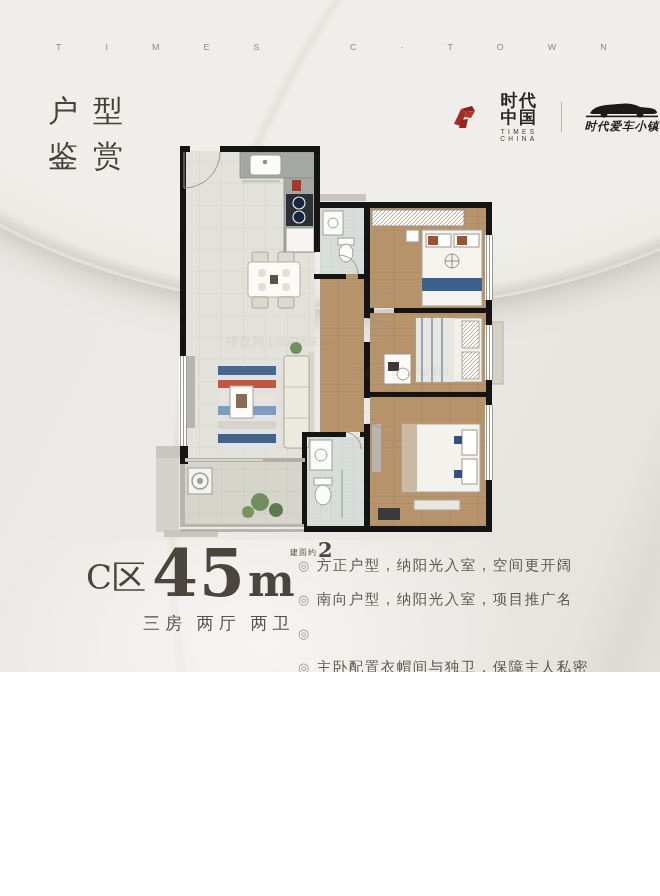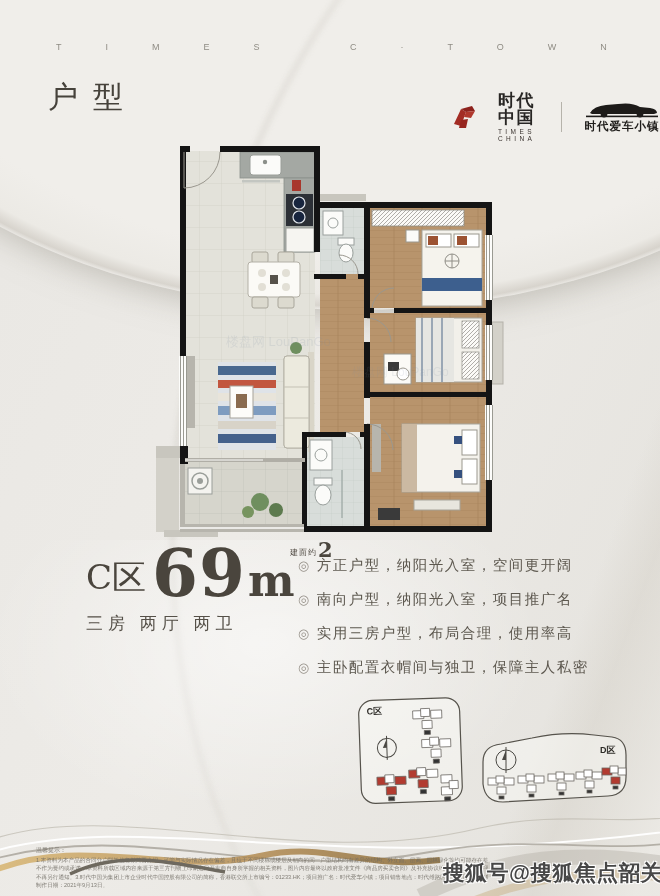--- a/index.html
+++ b/index.html
@@ -1,41 +1,41 @@
 <!DOCTYPE html>
 <html><head>
 <meta charset="utf-8">
 <style>
   html,body{margin:0;padding:0;}
   body{font-family:"Liberation Sans",sans-serif;}
-  .page{position:relative;width:660px;height:896px;overflow:hidden;
-    background:linear-gradient(115deg,#e9e7e3 0%,#edebe7 45%,#e4e2dd 100%);}
+  .page{position:relative;width:660px;height:672px;overflow:hidden;
+    background:linear-gradient(115deg,#e9e7e3 0%,#edebe7 45%,#e4e2dd 100%);text-align:right;}
   
   .bg-arc1{position:absolute;left:-220px;top:-470px;width:1150px;height:780px;border-radius:50%;
     background:radial-gradient(closest-side,#f0eeea 86%,#eceae5 96%,rgba(200,195,186,.55) 99%,rgba(255,255,255,0) 100%);
     box-shadow:0 26px 34px -22px rgba(150,145,134,.55);}
   .bg-arc2{position:absolute;right:-430px;top:-260px;width:900px;height:1350px;border-radius:50%;
     border-left:3px solid rgba(175,170,159,.45);filter:blur(3px);transform:rotate(14deg);}
   .bg-arc3{position:absolute;right:-480px;top:-180px;width:980px;height:1500px;border-radius:50%;
     background:linear-gradient(100deg,rgba(255,255,255,0) 46%,rgba(208,203,193,.35) 50%,rgba(236,234,229,.8) 58%);
     transform:rotate(10deg);}
   .bg-glow{position:absolute;left:0;top:540px;width:660px;height:260px;
     background:radial-gradient(60% 100% at 40% 40%,rgba(255,255,255,.55),rgba(255,255,255,0) 70%);}
   
   .letters{position:absolute;left:56px;top:42px;font-size:9px;color:#8f8c84;letter-spacing:44px;white-space:nowrap;}
   
-  .title{position:absolute;left:48px;top:74px;font-size:30px;color:#46423b;letter-spacing:15px;line-height:45px;}
+  .title{position:absolute;left:48px;top:88px;font-size:30px;color:#46423b;letter-spacing:15px;line-height:45px;}
   
   .brand{position:absolute;left:452px;top:92px;display:flex;align-items:center;gap:20px;}
   .brand-mark{width:26px;height:27px;flex:0 0 auto;}
   .brand-names{display:flex;flex-direction:column;line-height:1;}
   .brand-cn{font-size:17px;font-weight:bold;color:#282624;letter-spacing:1.5px;}
   .brand-en{font-size:6.5px;color:#3a332f;letter-spacing:3.4px;margin-top:3px;}
   .brand-div{width:1px;height:30px;background:#b6b3ab;margin:0 3px;}
-  .subbrand{display:flex;flex-direction:column;align-items:center;line-height:1;}
+  .subbrand{display:flex;flex-direction:column;align-items:center;line-height:1;font-style:italic;}
   .subbrand svg{width:76px;height:17px;}
   .subbrand-cn{font-size:11.5px;font-weight:bold;color:#1f1d1b;letter-spacing:1px;margin-top:2px;}
   
   .plan{position:absolute;left:156px;top:140px;width:354px;height:398px;}
   
   .unit{position:absolute;left:86px;top:546px;color:#4a453d;font-family:"DejaVu Serif","Liberation Serif",serif;}
   .unit-row{display:flex;align-items:flex-end;}
   .unit-zone{font-size:34px;line-height:1;padding-bottom:6px;}
   .unit-area{font-size:66px;font-weight:bold;line-height:.82;letter-spacing:1px;margin-left:6px;}
   .unit-m{font-size:44px;font-weight:bold;line-height:.9;margin-left:2px;position:relative;}
@@ -67,20 +67,21 @@
 
   <div class="bg-arc1"></div>
   <div class="bg-arc2"></div>
   <div class="bg-arc3"></div>
   <div class="bg-glow"></div>
 
   <div class="letters">TIMES C·TOWN</div>
 
   <div class="title">
     <div>户型</div>
+    <div>鉴赏</div>
   </div>
 
   <div class="brand">
     <svg class="brand-mark" viewBox="0 0 26 27">
       <polygon points="2,20 9,5 14,8 9,22" fill="#a32c24"></polygon>
       <polygon points="9,5 20,2 23,7 14,8" fill="#8d221d"></polygon>
       <polygon points="14,8 23,7 19,14 12,13" fill="#b0372c"></polygon>
       <polygon points="9,16 16,15 14,24 7,24" fill="#97251f"></polygon>
     </svg>
     <div class="brand-names">
@@ -299,21 +300,21 @@
 
     <path d="M64,12 A36,36 0 0 1 28,48 M28,12 V48" fill="none" stroke="#9a978e" stroke-width="1"></path>
 
     <text x="70" y="206" font-size="13" fill="#7b8ba0" opacity=".14">楼盘网 LouPanGo</text>
     <text x="196" y="236" font-size="12" fill="#7b8ba0" opacity=".12">楼盘网 LouPanGo</text>
   </svg>
 
   <div class="unit">
     <div class="unit-row">
       <span class="unit-zone">C区</span>
-      <span class="unit-area">69</span>
+      <span class="unit-area">45</span>
       <span class="unit-m">
         <span>m</span>
         <span class="unit-supwrap">
           <span class="unit-note">建面约</span>
           <span class="unit-sup">2</span>
         </span>
       </span>
     </div>
     <div class="unit-rooms">三房  两厅  两卫</div>
   </div>
@@ -322,21 +323,20 @@
     <div class="feat">
       <span class="dot">◎</span>
       <span>方正户型，纳阳光入室，空间更开阔</span>
     </div>
     <div class="feat">
       <span class="dot">◎</span>
       <span>南向户型，纳阳光入室，项目推广名</span>
     </div>
     <div class="feat">
       <span class="dot">◎</span>
-      <span>实用三房户型，布局合理，使用率高</span>
     </div>
     <div class="feat">
       <span class="dot">◎</span>
       <span>主卧配置衣帽间与独卫，保障主人私密</span>
     </div>
   </div>
 
   <svg class="keyplan-c" width="112" height="114" viewBox="0 0 112 114">
     <g transform="rotate(-2 56 57)">
       <rect x="4" y="5" width="101" height="103" rx="14" fill="rgba(250,249,246,.5)" stroke="#56534c" stroke-width="1.2"></rect>

